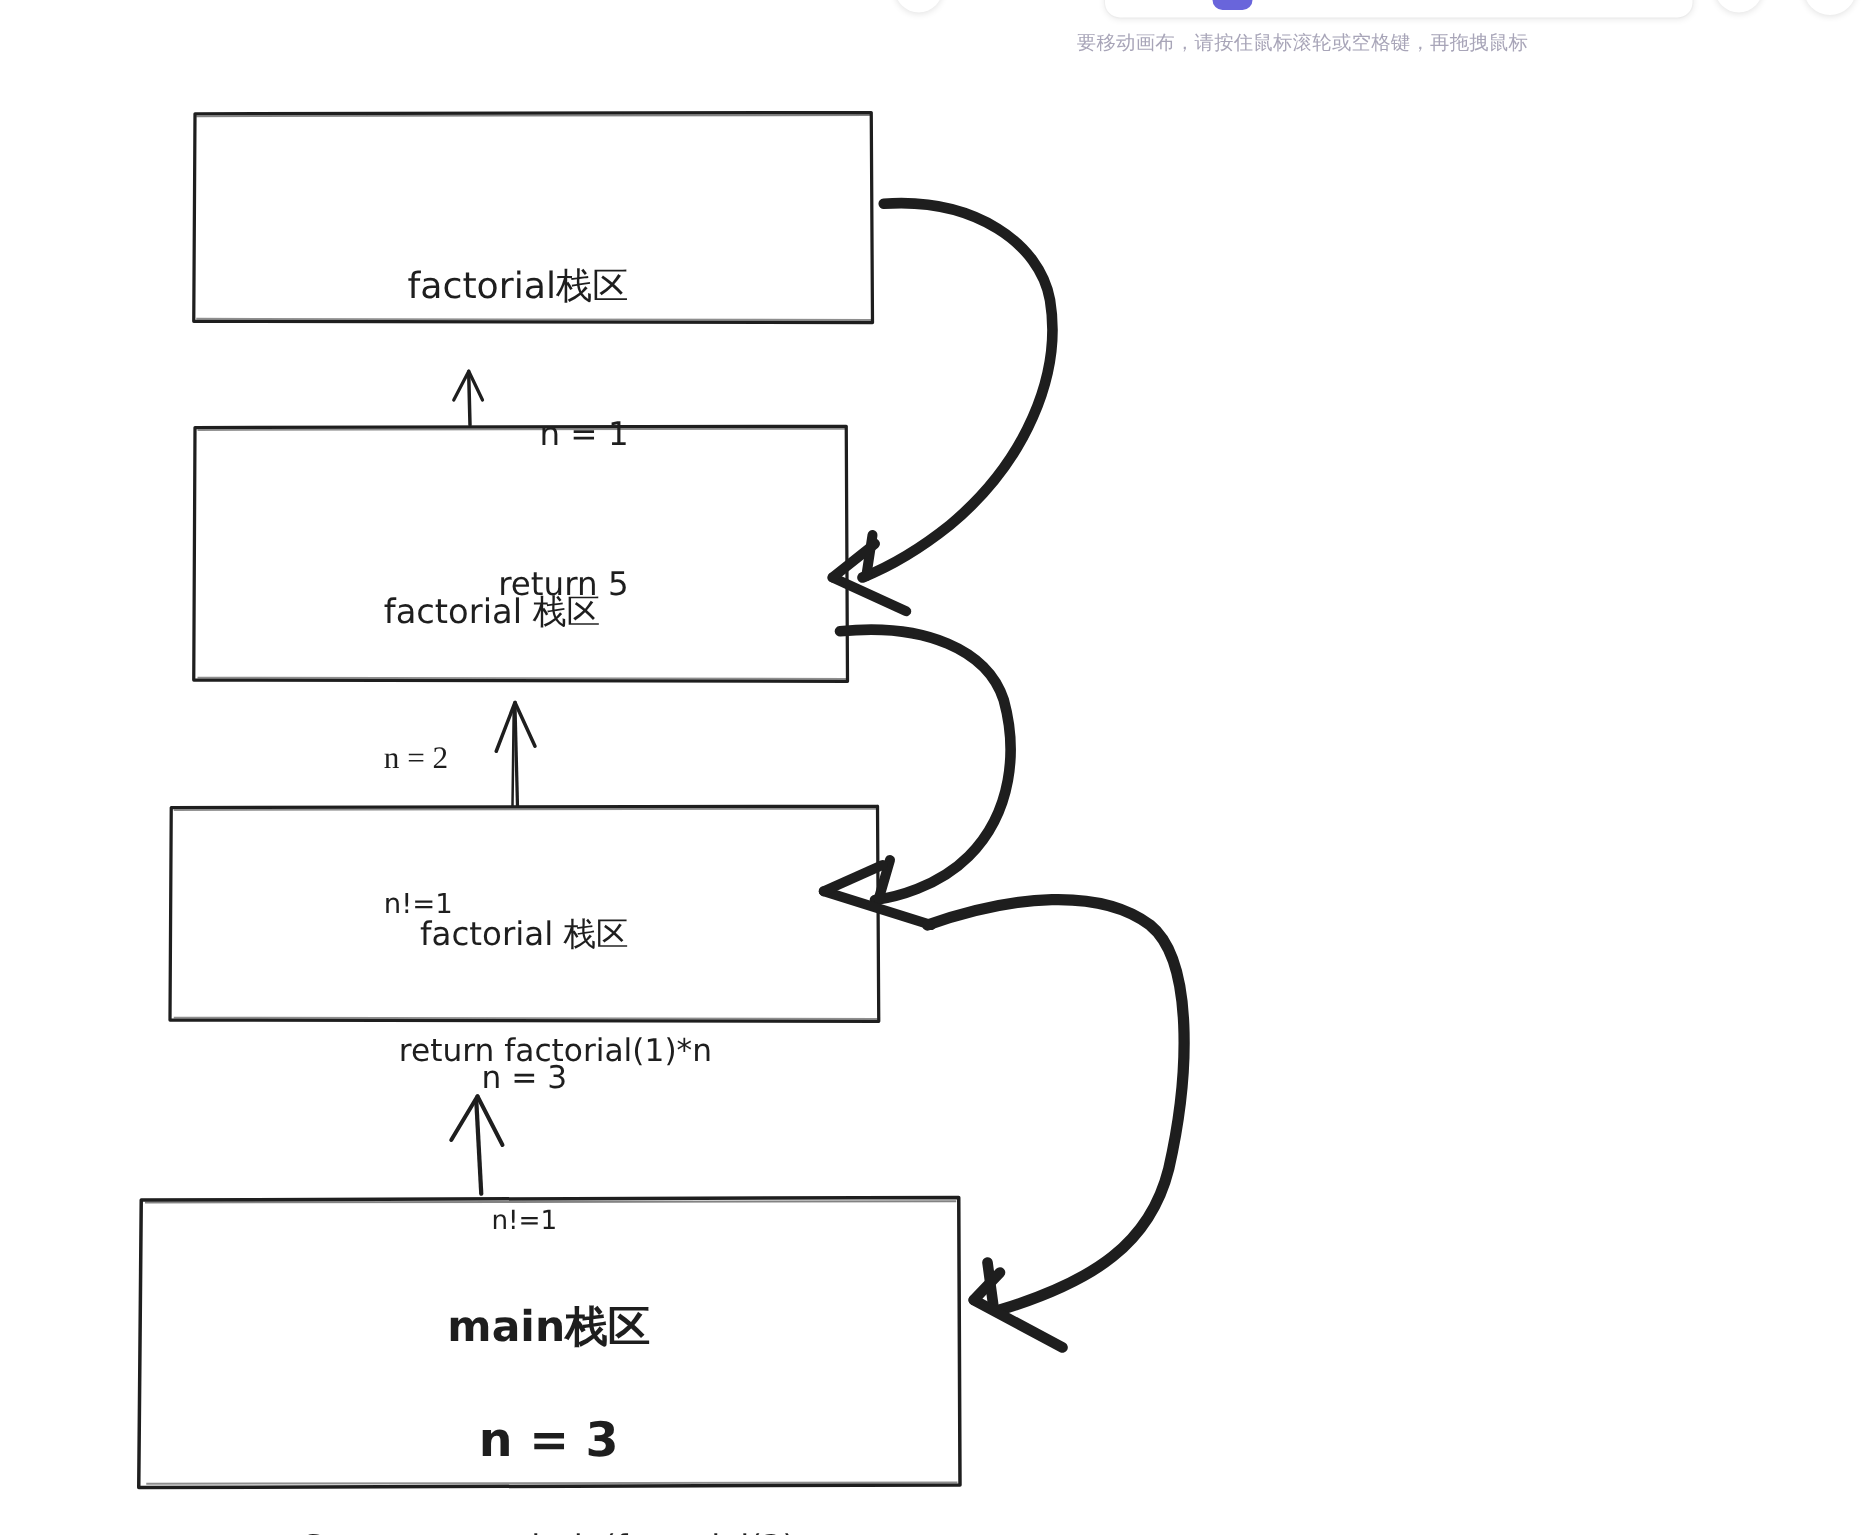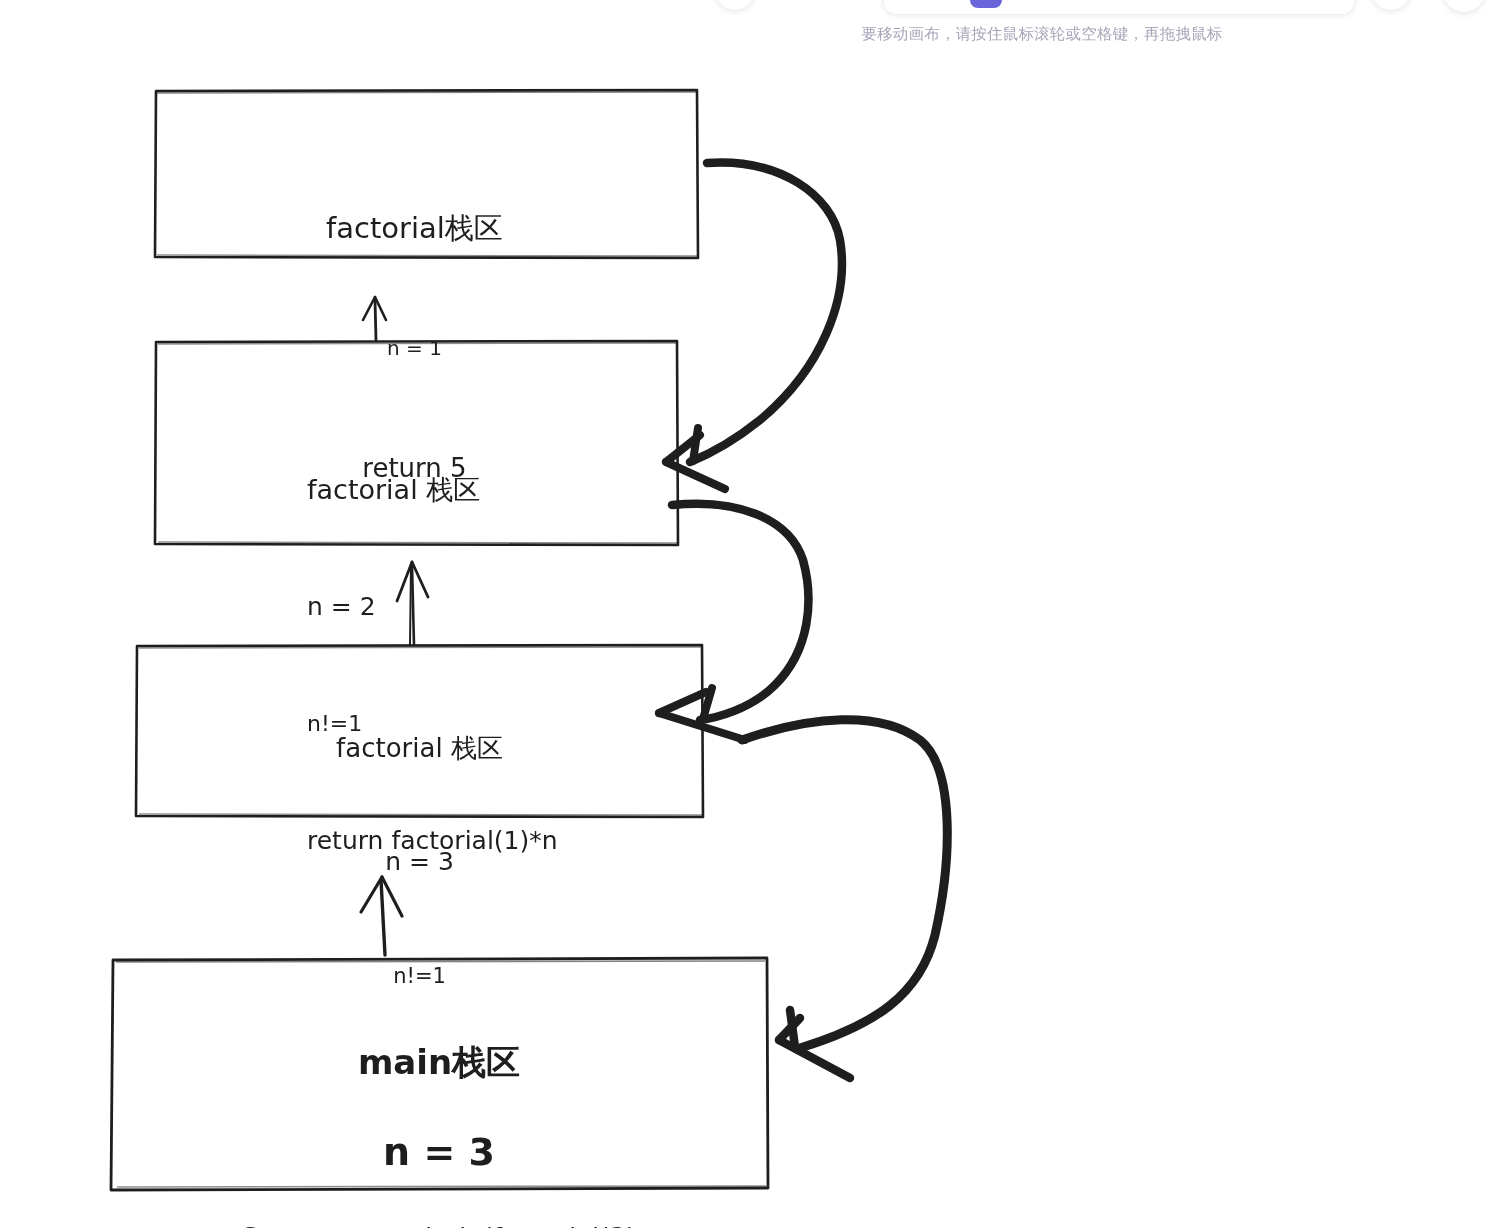--- a/index.html
+++ b/index.html
@@ -215,31 +215,31 @@
     </g>
 
     <g>
       <path d="M742 740 C 810 716, 880 710, 920 740 C 955 768, 952 860, 935 935 C 920 995, 875 1025, 800 1048" fill="none" stroke="#1e1e1e" stroke-width="9" stroke-linecap="round" stroke-linejoin="round"></path>
       <path d="M795 1047 L790 1010" fill="none" stroke="#1e1e1e" stroke-width="8.5" stroke-linecap="round"></path>
       <path d="M779 1040 L850 1078" fill="none" stroke="#1e1e1e" stroke-width="8.5" stroke-linecap="round"></path>
       <path d="M779 1040 L800 1018" fill="none" stroke="#1e1e1e" stroke-width="8.5" stroke-linecap="round"></path>
     </g>
   </svg>
 
-  <div class="frame-text" style="left:326px; top:128px; line-height:40px; text-align:center;">
+  <div class="frame-text" style="left:326px; top:128px; line-height:40px; text-align:right;">
     <span class="ln" style="font-size:29px;">factorial栈区</span>
-    <span class="ln" style="font-size:20px;">n = 1</span>
+    <span class="ln" style="font-size:26px;">n = 1</span>
     <span class="ln" style="font-size:26px;">return 5</span>
   </div>
 
   <div class="frame-text" style="left:307px; top:392px; line-height:39px; text-align:left;">
     <span class="ln" style="font-size:27px;">factorial 栈区</span>
-    <span class="ln" style="font-size:25px;">n = 2</span>
+    <span class="ln" style="font-size:25px;font-family:Liberation Serif, serif;">n = 2</span>
     <span class="ln" style="font-size:22px;">n!=1</span>
-    <span class="ln" style="font-size:25px;">return factorial(1)*n</span>
+    <span class="ln" style="font-size:25px;margin-left:12px;">return factorial(1)*n</span>
   </div>
 
   <div class="frame-text" style="left:136px; top:653px; width:567px; line-height:38px; text-align:center;">
     <span class="ln" style="font-size:26px;">factorial 栈区</span>
     <span class="ln" style="font-size:25px;">n = 3</span>
     <span class="ln" style="font-size:21px;">n!=1</span>
   </div>
 
   <div class="frame-text" style="left:110px; top:1000px; width:658px; text-align:center;">
     <span class="ln" style="font-size:34px; line-height:48px; font-weight:700;">main栈区</span>

